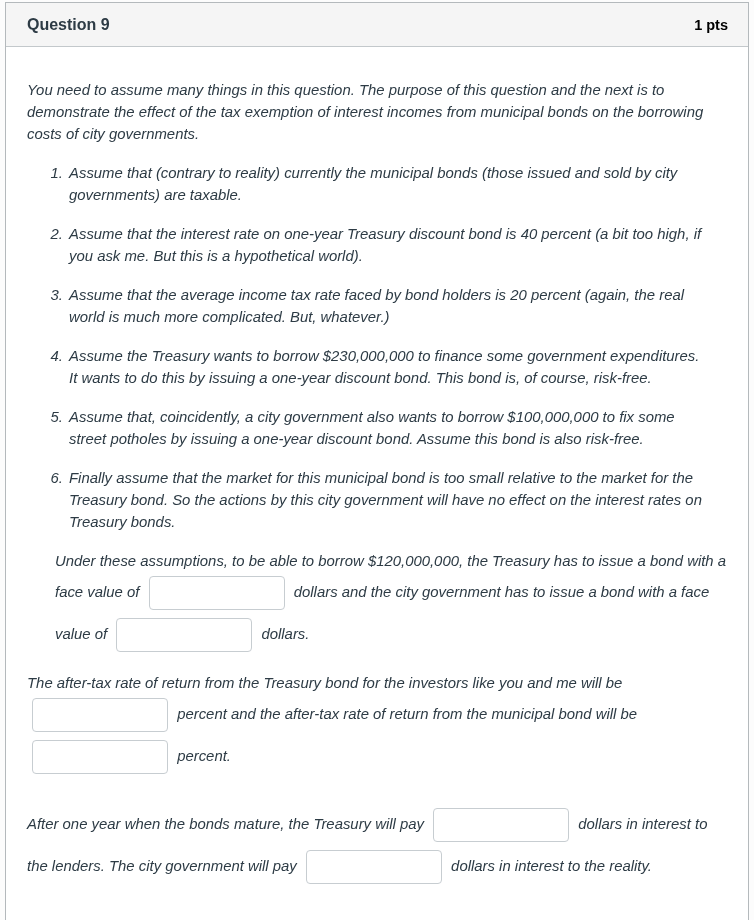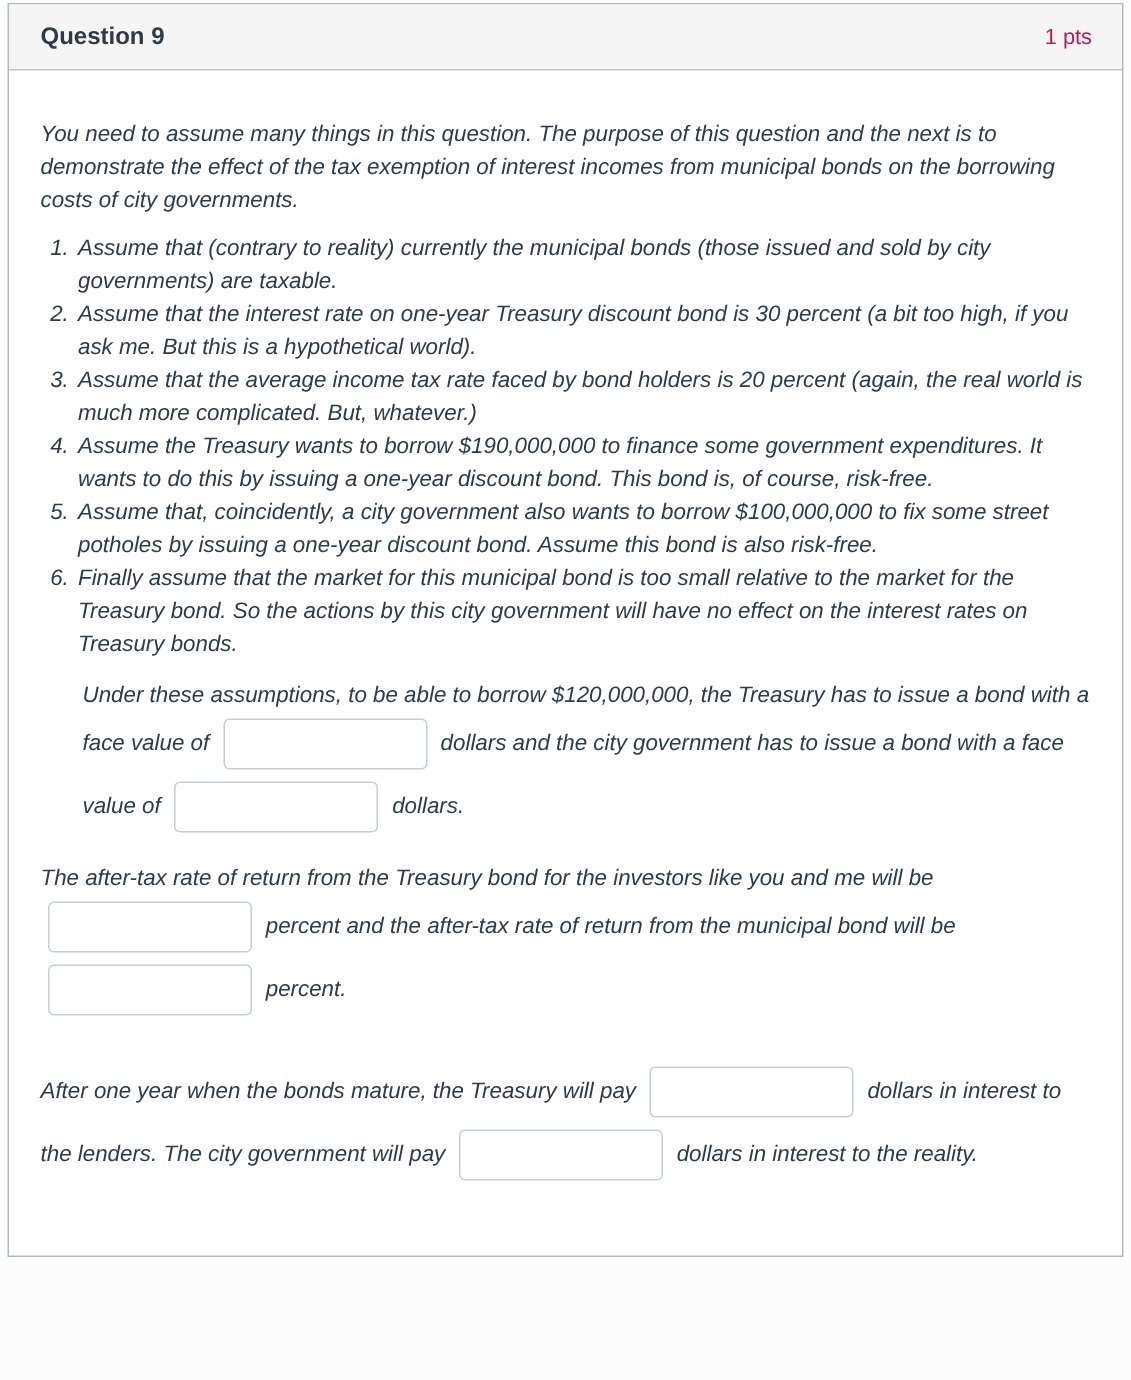--- a/index.html
+++ b/index.html
@@ -29,38 +29,38 @@
     box-sizing: border-box;
     height: 44px;
   }
   .question-title {
     font-size: 16px;
     font-weight: bold;
     color: #2d3b45;
   }
   .question-points {
     font-size: 14.5px;
-    font-weight: 400;
-    color: #be185d;
+    font-weight: 700;
+    color: #000000;
   }
   .question-body {
     padding: 32px 21px 46px 21px;
     font-size: 14.9px;
     line-height: 22px;
     font-style: italic;
   }
   .intro-para {
     margin: 0 0 10px 0;
   }
   ol.assumption-list {
     margin: 10px 0 10px 0;
     padding-left: 23px;
   }
   ol.assumption-list li {
-    margin: 0;
+    margin: 17px;
     padding-left: 2px;
   }
   p.blank-para {
     margin: 16px 0 0 0;
   }
   p.blank-para.first {
     margin-top: 12px;
     margin-left: 28px;
   }
   p.blank-para.last {
@@ -92,23 +92,23 @@
       <span class="question-title">Question 9</span>
       <span class="question-points">1 pts</span>
     </div>
 
     <div class="question-body">
 
       <p class="intro-para">You need to assume many things in this question. The purpose of this question and the next is to demonstrate the effect of the tax exemption of interest incomes from municipal bonds on the borrowing costs of city governments.</p>
 
       <ol class="assumption-list">
         <li>Assume that (contrary to reality) currently the municipal bonds (those issued and sold by city governments) are taxable.</li>
-        <li>Assume that the interest rate on one-year Treasury discount bond is 30 percent (a bit too high, if you ask me. But this is a hypothetical world).</li>
+        <li>Assume that the interest rate on one-year Treasury discount bond is 40 percent (a bit too high, if you ask me. But this is a hypothetical world).</li>
         <li>Assume that the average income tax rate faced by bond holders is 20 percent (again, the real world is much more complicated. But, whatever.)</li>
-        <li>Assume the Treasury wants to borrow $190,000,000 to finance some government expenditures. It wants to do this by issuing a one-year discount bond. This bond is, of course, risk-free.</li>
+        <li>Assume the Treasury wants to borrow $230,000,000 to finance some government expenditures. It wants to do this by issuing a one-year discount bond. This bond is, of course, risk-free.</li>
         <li>Assume that, coincidently, a city government also wants to borrow $100,000,000 to fix some street potholes by issuing a one-year discount bond.  Assume this bond is also risk-free.</li>
         <li>Finally assume that the market for this municipal bond is too small relative to the market for the Treasury bond. So the actions by this city government will have no effect on the interest rates on Treasury bonds.</li>
       </ol>
 
       <p class="blank-para first">
         <span>Under these assumptions, to be able to borrow $120,000,000, the Treasury has to issue a bond with a face value of</span>
         <input type="text" class="blank-input" value="" style="">
         <span>dollars and the city government has to issue a bond with a face value of</span>
         <input type="text" class="blank-input" value="" style="">
         <span>dollars.</span>

